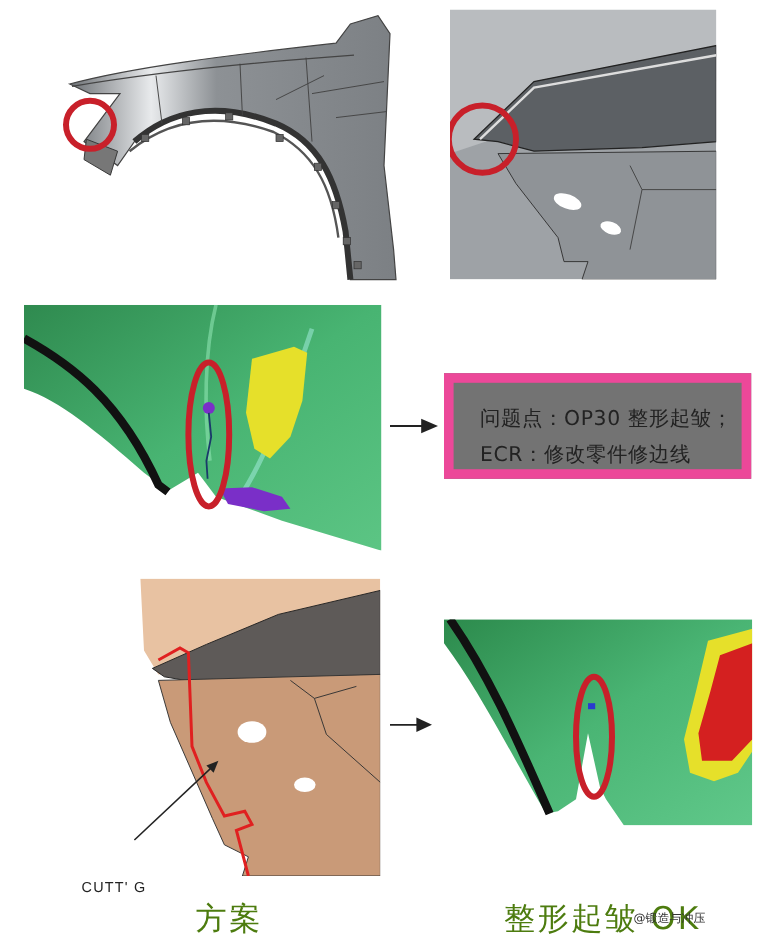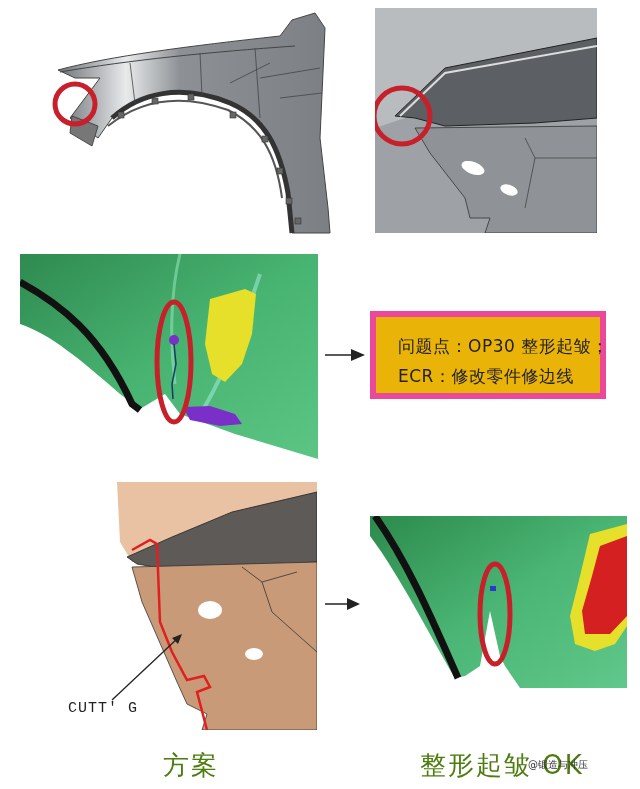--- a/index.html
+++ b/index.html
@@ -1,24 +1,24 @@
 <!DOCTYPE html>
 <html><head>
 <meta charset="utf-8">
 <style>
   html,body{margin:0;padding:0;background:#fff;}
   body{width:640px;height:789px;position:relative;overflow:hidden;font-family:"Liberation Sans","DejaVu Sans",sans-serif;}
   .panel{position:absolute;overflow:hidden;}
   .panel svg{display:block;width:100%;height:100%;}
   .arrow{position:absolute;}
-  .note-box{position:absolute;left:370px;top:311px;width:236px;height:88px;border:6px solid #ec4899;box-sizing:border-box;background:#eab308;}
+  .note-box{position:absolute;left:370px;top:311px;width:256px;height:88px;border:8px solid #ec4899;box-sizing:border-box;background:#737373;}
   .note-line{position:absolute;left:22px;font-size:17px;color:#222;white-space:nowrap;letter-spacing:0.5px;font-family:"DejaVu Sans",sans-serif;}
   .caption{position:absolute;font-size:26px;color:#4d7c0f;font-family:"DejaVu Sans",sans-serif;letter-spacing:2px;}
   .watermark{position:absolute;font-size:10px;color:#333;font-family:"DejaVu Sans",sans-serif;}
-  .cut-label{position:absolute;left:68px;top:700px;font-size:15px;color:#222;letter-spacing:1px;font-family:Liberation Mono, monospace;}
+  .cut-label{position:absolute;left:68px;top:732px;font-size:12px;color:#222;letter-spacing:1px;font-family:Liberation Sans, sans-serif;}
 </style>
 </head>
 <body>
 
 <div class="panel" style="left:30px;top:8px;width:320px;height:230px;">
   <svg viewBox="0 0 320 230">
     <defs>
       <linearGradient id="fg" x1="0" y1="0" x2="1" y2="0">
         <stop offset="0" stop-color="#6e7276"></stop>
         <stop offset="0.25" stop-color="#e8eaec"></stop>

